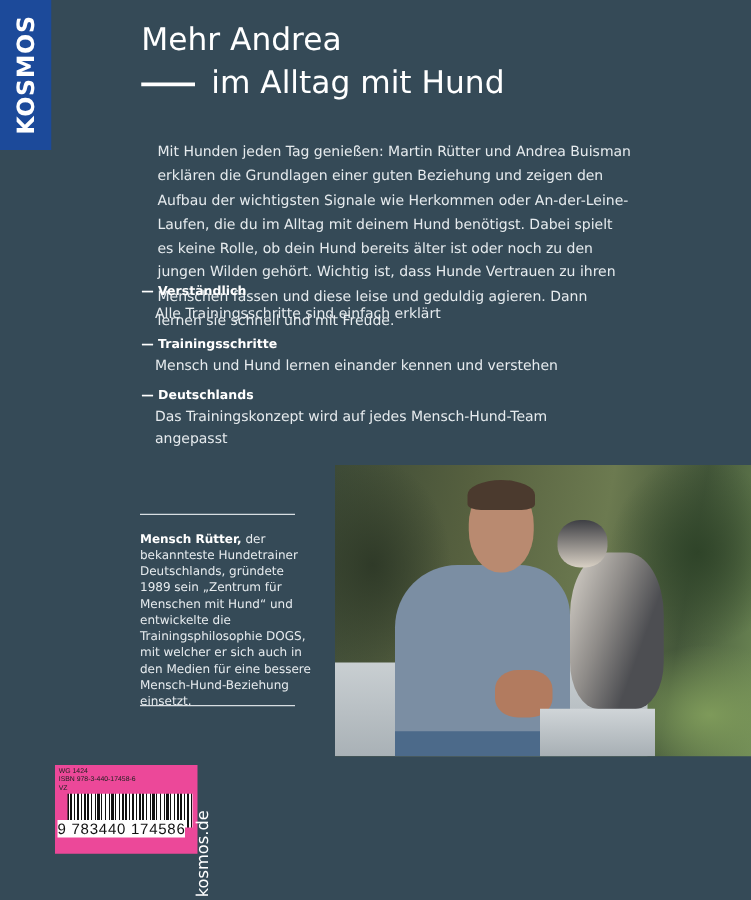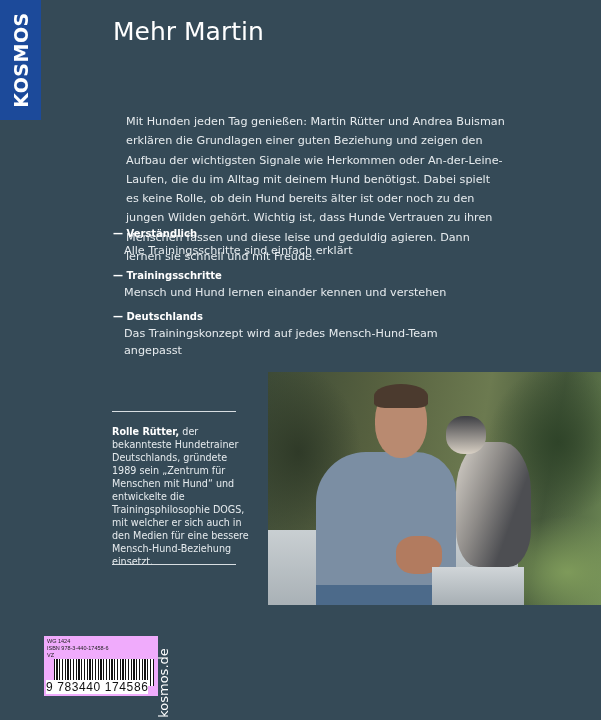--- a/index.html
+++ b/index.html
@@ -91,21 +91,21 @@
     position:absolute; left:188px; top:70px; width:75px; height:125px;
     background:linear-gradient(110deg, #d9d4cc 0%, #8e8b88 40%, #4d4e52 70%);
     border-radius:40% 40% 30% 30%;
   }
   .photo .dog-head {
     position:absolute; left:178px; top:44px; width:40px; height:38px;
     background:linear-gradient(#3e3f44, #d8d0c4);
     border-radius:45%;
   }
   .barcode {
-    position:absolute; left:44px; top:636px; width:114px; height:60px; background:#f0abfc;
+    position:absolute; left:44px; top:612px; width:114px; height:71px; background:#ec4899;
   }
   .barcode .meta {
     position:absolute; left:3px; top:2px; font-size:5.5px; line-height:7px; color:#222;
     font-family:"Liberation Sans", sans-serif;
   }
   .barcode .bars {
     position:absolute; left:10px; top:23px; width:100px; height:27px;
     background:repeating-linear-gradient(90deg, #111 0 1px, #fff 1px 2px, #111 2px 4px, #fff 4px 5px, #111 5px 6px, #fff 6px 8px, #111 8px 9px, #fff 9px 11px);
   }
   .barcode .digits {
@@ -121,21 +121,25 @@
   }
 </style>
 </head>
 <body>
 
 <div class="logo">
   <span>KOSMOS</span>
 </div>
 
 <div class="title">
-  <div>Mehr Martin</div>
+  <div>Mehr Andrea</div>
+  <div class="line2">
+    <span class="dash"></span>
+    <span>im Alltag mit Hund</span>
+  </div>
 </div>
 
 <div class="intro">Mit Hunden jeden Tag genießen: Martin Rütter und Andrea Buisman erklären die Grundlagen einer guten Beziehung und zeigen den Aufbau der wichtigsten Signale wie Herkommen oder An-der-Leine-Laufen, die du im Alltag mit deinem Hund benötigst. Dabei spielt es keine Rolle, ob dein Hund bereits älter ist oder noch zu den jungen Wilden gehört. Wichtig ist, dass Hunde Vertrauen zu ihren Menschen fassen und diese leise und geduldig agieren. Dann lernen sie schnell und mit Freude.</div>
 
 <div class="features">
   <div class="feature">
     <div class="head">— Verständlich</div>
     <div class="desc">Alle Trainingsschritte sind einfach erklärt</div>
   </div>
   <div class="feature">
@@ -143,21 +147,21 @@
     <div class="desc">Mensch und Hund lernen einander kennen und verstehen</div>
   </div>
   <div class="feature">
     <div class="head">— Deutschlands</div>
     <div class="desc">Das Trainingskonzept wird auf jedes Mensch-Hund-Team angepasst</div>
   </div>
 </div>
 
 <div class="bio-rule" style="top:411px;"></div>
 <div class="bio">
-  <b>Rolle Rütter,</b><span> der bekannteste Hundetrainer Deutschlands, gründete 1989 sein „Zentrum für Menschen mit Hund“ und entwickelte die Trainingsphilosophie DOGS, mit welcher er sich auch in den Medien für eine bessere Mensch-Hund-Beziehung einsetzt.</span>
+  <b>Mensch Rütter,</b><span> der bekannteste Hundetrainer Deutschlands, gründete 1989 sein „Zentrum für Menschen mit Hund“ und entwickelte die Trainingsphilosophie DOGS, mit welcher er sich auch in den Medien für eine bessere Mensch-Hund-Beziehung einsetzt.</span>
 </div>
 <div class="bio-rule" style="top:564px;"></div>
 
 <div class="photo" title="Martin Rütter with dog sitting on a bench">
   <div class="trees"></div>
   <div class="bench"></div>
   <div class="man-body"></div>
   <div class="man-jeans"></div>
   <div class="man-head"></div>
   <div class="man-hair"></div>

